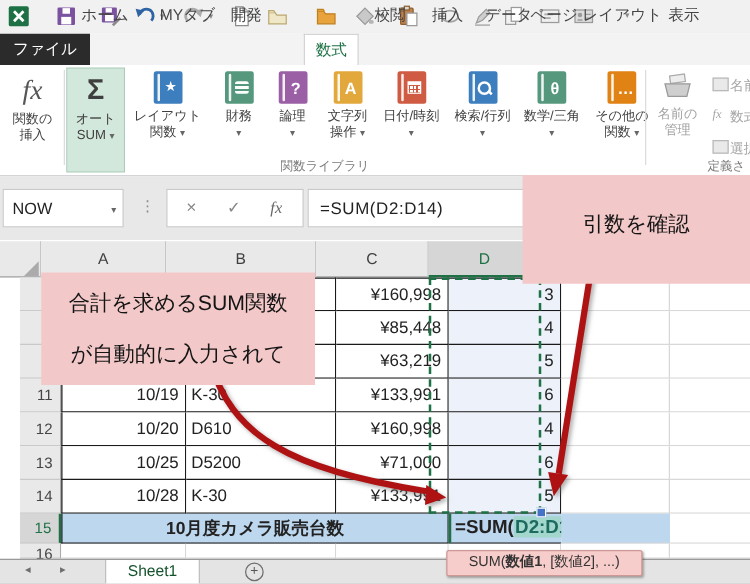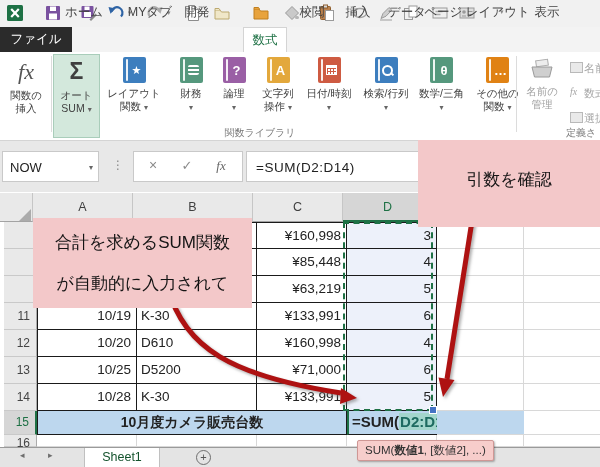--- a/index.html
+++ b/index.html
@@ -40,21 +40,21 @@
   .miniic{position:absolute;width:11px;height:9px;border:1px solid #B9B9B9;background:#E9E9E9;}
   
   .fbar{left:0;top:141px;width:600px;height:51px;background:#E8E8E8;}
   .fbox{position:absolute;top:151px;height:31px;background:#fff;border:1px solid #C9C9C9;box-sizing:border-box;line-height:29px;}
   .fb-glyph{position:absolute;top:151px;height:31px;line-height:29px;color:#8a8a8a;text-align:center;}
   
   .ghead{position:absolute;left:0;top:193px;width:600px;height:29px;}
   .hc{position:absolute;top:0;height:29px;text-align:center;background:#E9E9E9;border-right:1px solid #C6C6C6;border-bottom:1px solid #A3A3A3;
       font-size:12.5px;color:#3F3F3F;line-height:28px;box-sizing:border-box;}
   .hc-sel{background:#D6D6D6;color:#1E7145;border-bottom:2px solid #1E7145;}
-  .grow{position:absolute;left:4px;width:499px;height:27px;}
+  .grow{position:absolute;left:16px;width:499px;height:27px;}
   .cell{position:absolute;top:0;height:100%;box-sizing:border-box;font-size:13.5px;line-height:25px;white-space:nowrap;overflow:hidden;background:#fff;}
   .rt{text-align:right;padding-right:5px;}
   .lt{text-align:left;padding-left:4px;}
   .tb{border-right:1px solid #1a1a1a;border-bottom:1px solid #1a1a1a;}
   .bt{border-top:1px solid #1a1a1a;}
   .bl{border-left:1px solid #1a1a1a;}
   .gl{border-right:1px solid #D8D8D8;border-bottom:1px solid #D8D8D8;}
   .dfill{background:#EDF1FA;}
   .rowhdr{position:absolute;left:0;top:0;width:33px;height:100%;background:#E9E9E9;border-right:1px solid #ABABAB;border-bottom:1px solid #C9C9C9;
       color:#444;font-size:12px;text-align:right;padding-right:6px;line-height:26px;box-sizing:border-box;}
@@ -69,21 +69,21 @@
   .navarrow{position:absolute;top:450px;font-size:9px;color:#6E6E6E;z-index:11;}
   .addsheet{position:absolute;left:196px;top:450px;width:13px;height:13px;border:1px solid #6E6E6E;border-radius:50%;color:#555;
       font-size:11px;line-height:12px;text-align:center;z-index:11;}
   
   .arrows{left:0;top:0;z-index:20;pointer-events:none;filter:drop-shadow(2px 2px 1.5px rgba(110,110,110,.55));}
   .callout{position:absolute;background:#F3C8C9;color:#141414;z-index:30;}
   .co-left{left:33px;top:218px;width:219px;height:90px;font-size:17px;text-align:center;padding-top:4px;box-sizing:border-box;}
   .co-left div{line-height:41px;}
   .co-right{left:418px;top:140px;width:182px;height:87px;font-size:17px;text-align:center;line-height:80px;}
   .tooltip{position:absolute;left:357px;top:440px;height:21px;background:#F7CDCB;border:1px solid #CF9795;border-radius:2px;
-      box-shadow:1px 1px 2px rgba(0,0,0,.3);font-size:11.5px;line-height:19px;padding:0 7px;color:#333;z-index:40;white-space:nowrap;box-sizing:border-box;}
+      box-shadow:1px 1px 2px rgba(0,0,0,.3);font-size:11.5px;line-height:19px;padding:0 17px;color:#333;z-index:40;white-space:nowrap;box-sizing:border-box;}
   .rangehl{background:#A3D6CC;color:#1D6B60;padding:0 1px;}
 </style>
 </head>
 <body>
 
 <div id="app">
 
   <div class="abs qat">
     <svg class="qicon" style="left:6px" viewBox="0 0 18 18">
         <rect x="1" y="1" width="16" height="16" rx="1.5" fill="#1E7145"></rect>

